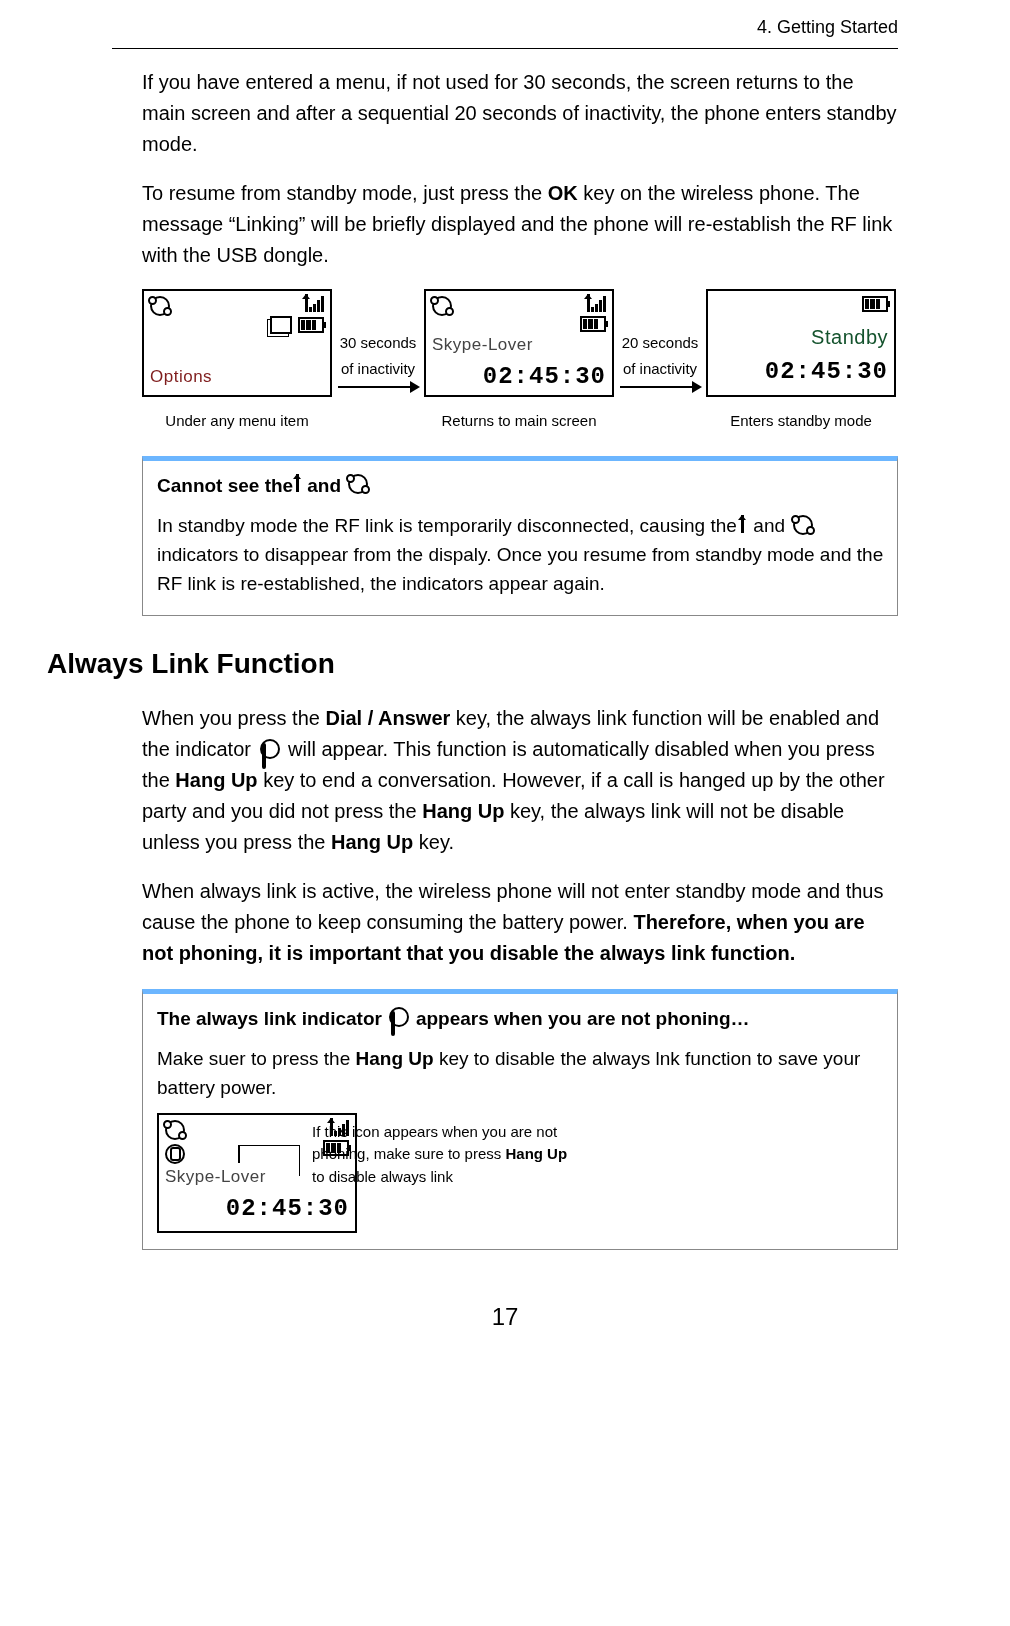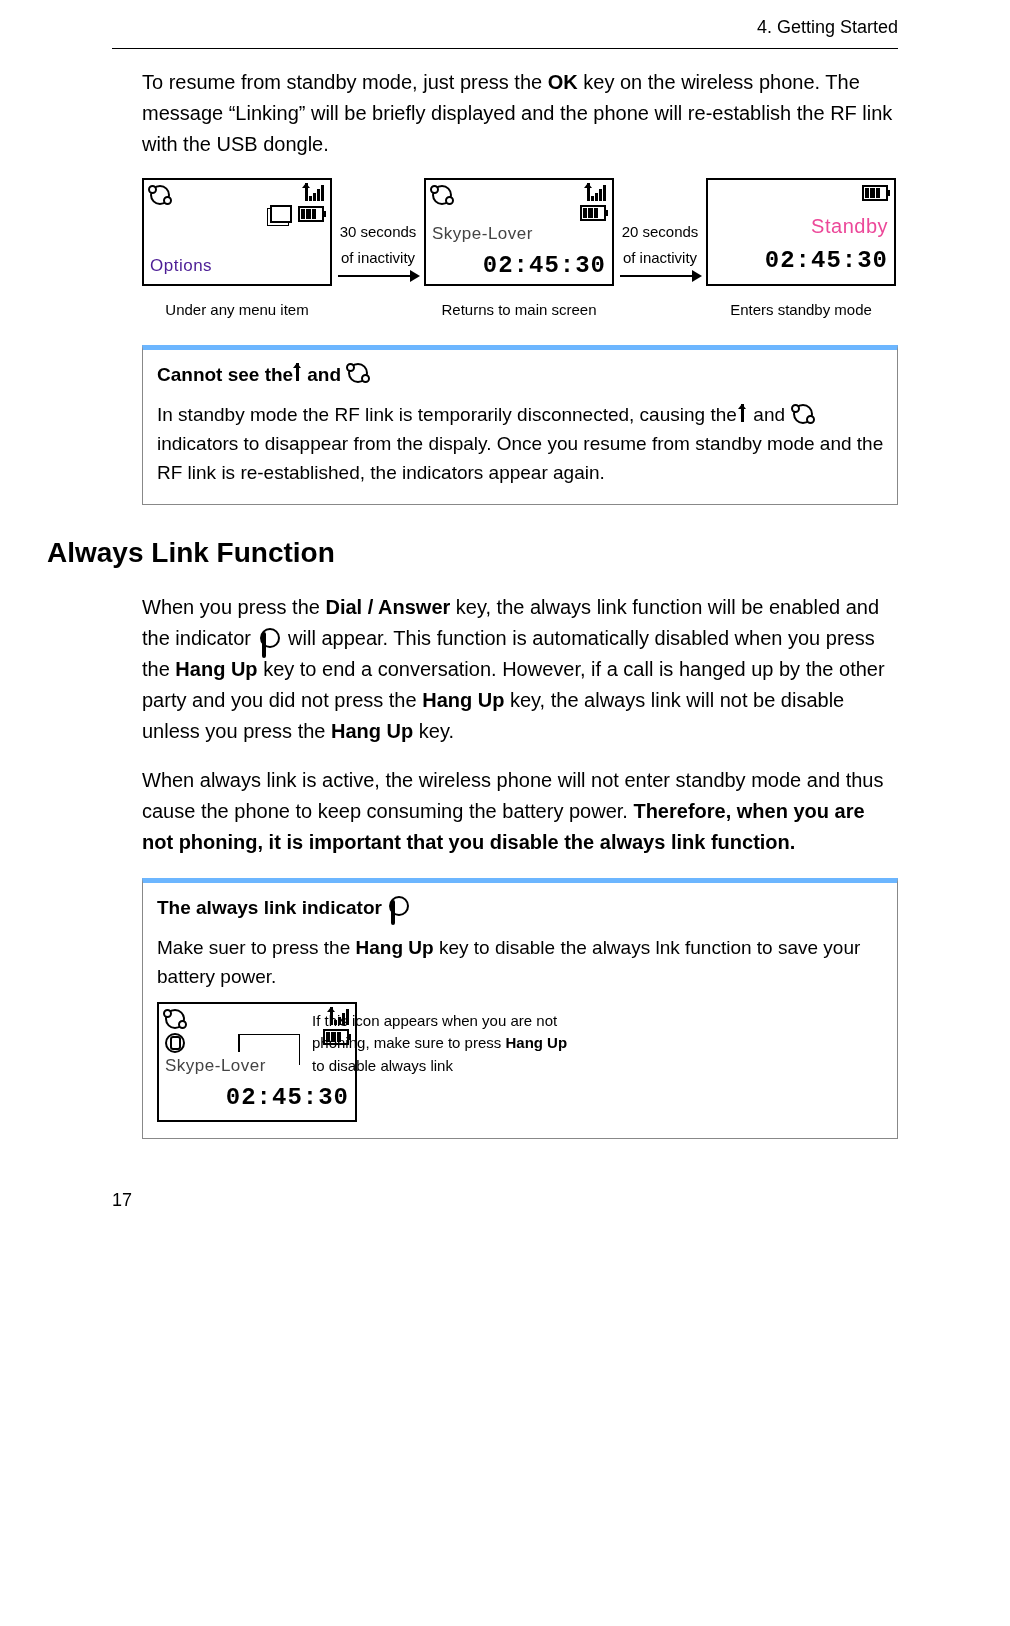--- a/index.html
+++ b/index.html
@@ -64,42 +64,42 @@
     display: flex;
     flex-direction: column;
     align-items: flex-end;
     gap: 4px;
   }
   .screen-bottom {
     display: flex;
     justify-content: flex-start;
     align-items: flex-end;
     font-size: 17px;
-    color: #4c1d95;
+    color: #7f1d1d;
     letter-spacing: 0.5px;
   }
   .screen-label-center {
     display: flex;
     flex-direction: column;
     align-items: flex-end;
     font-size: 17px;
     color: #444;
     letter-spacing: 0.5px;
     width: 100%;
   }
   .screen-time {
     font-family: "Courier New", monospace;
     font-weight: bold;
     font-size: 24px;
     color: #000;
     letter-spacing: 1px;
   }
   .screen-standby {
     font-size: 20px;
-    color: #ec4899;
+    color: #14532d;
     letter-spacing: 0.5px;
   }
   .sig-icon {
     display: inline-flex;
     align-items: flex-end;
     gap: 1px;
     height: 16px;
   }
   .sig-icon span {
     width: 3px;
@@ -304,33 +304,37 @@
   }
   .side-note {
     font-size: 15px;
     line-height: 1.5;
     max-width: 260px;
     margin-top: 8px;
   }
   .side-note .bold { font-weight: bold; }
 
   .pagenum {
-    font-size: 18px;
+    text-align: center;
+    font-size: 24px;
     margin-top: 48px;
   }
 </style>
 </head>
 <body>
 
 <div class="page">
 
   <div class="topbar">
     <span>4. Getting Started</span>
   </div>
 
+  <div class="body-text">
+    <p>If you have entered a menu, if not used for 30 seconds, the screen returns to the main screen and after a sequential 20 seconds of inactivity, the phone enters standby mode.</p>
+  </div>
 
   <div class="body-text">
     <p>
       <span>To resume from standby mode, just press the </span><span class="bold">OK</span><span> key on the wireless phone. The message “Linking” will be briefly displayed and the phone will re-establish the RF link with the USB dongle.</span>
     </p>
   </div>
 
   <div class="flow">
     <div class="flow-col">
       <div class="screen">
@@ -450,20 +454,21 @@
   <div class="body-text">
     <p>
       <span>When always link is active, the wireless phone will not enter standby mode and thus cause the phone to keep consuming the battery power. </span><span class="bold">Therefore, when you are not phoning, it is important that you disable the always link function.</span>
     </p>
   </div>
 
   <div class="note">
     <div class="note-title">
       <span>The always link indicator</span>
       <span class="inline-icon link-icon"></span>
+      <span>appears when you are not phoning…</span>
     </div>
     <div>
       <span>Make suer to press the </span><span class="bold">Hang Up</span><span> key to disable the always lnk function to save your battery power.</span>
     </div>
     <div class="note-inner-flow">
       <div class="screen">
         <div class="screen-top">
           <div style="display:flex;flex-direction:column;gap:4px;">
             <span class="skype-icon"></span>
             <span class="link-icon"></span>

